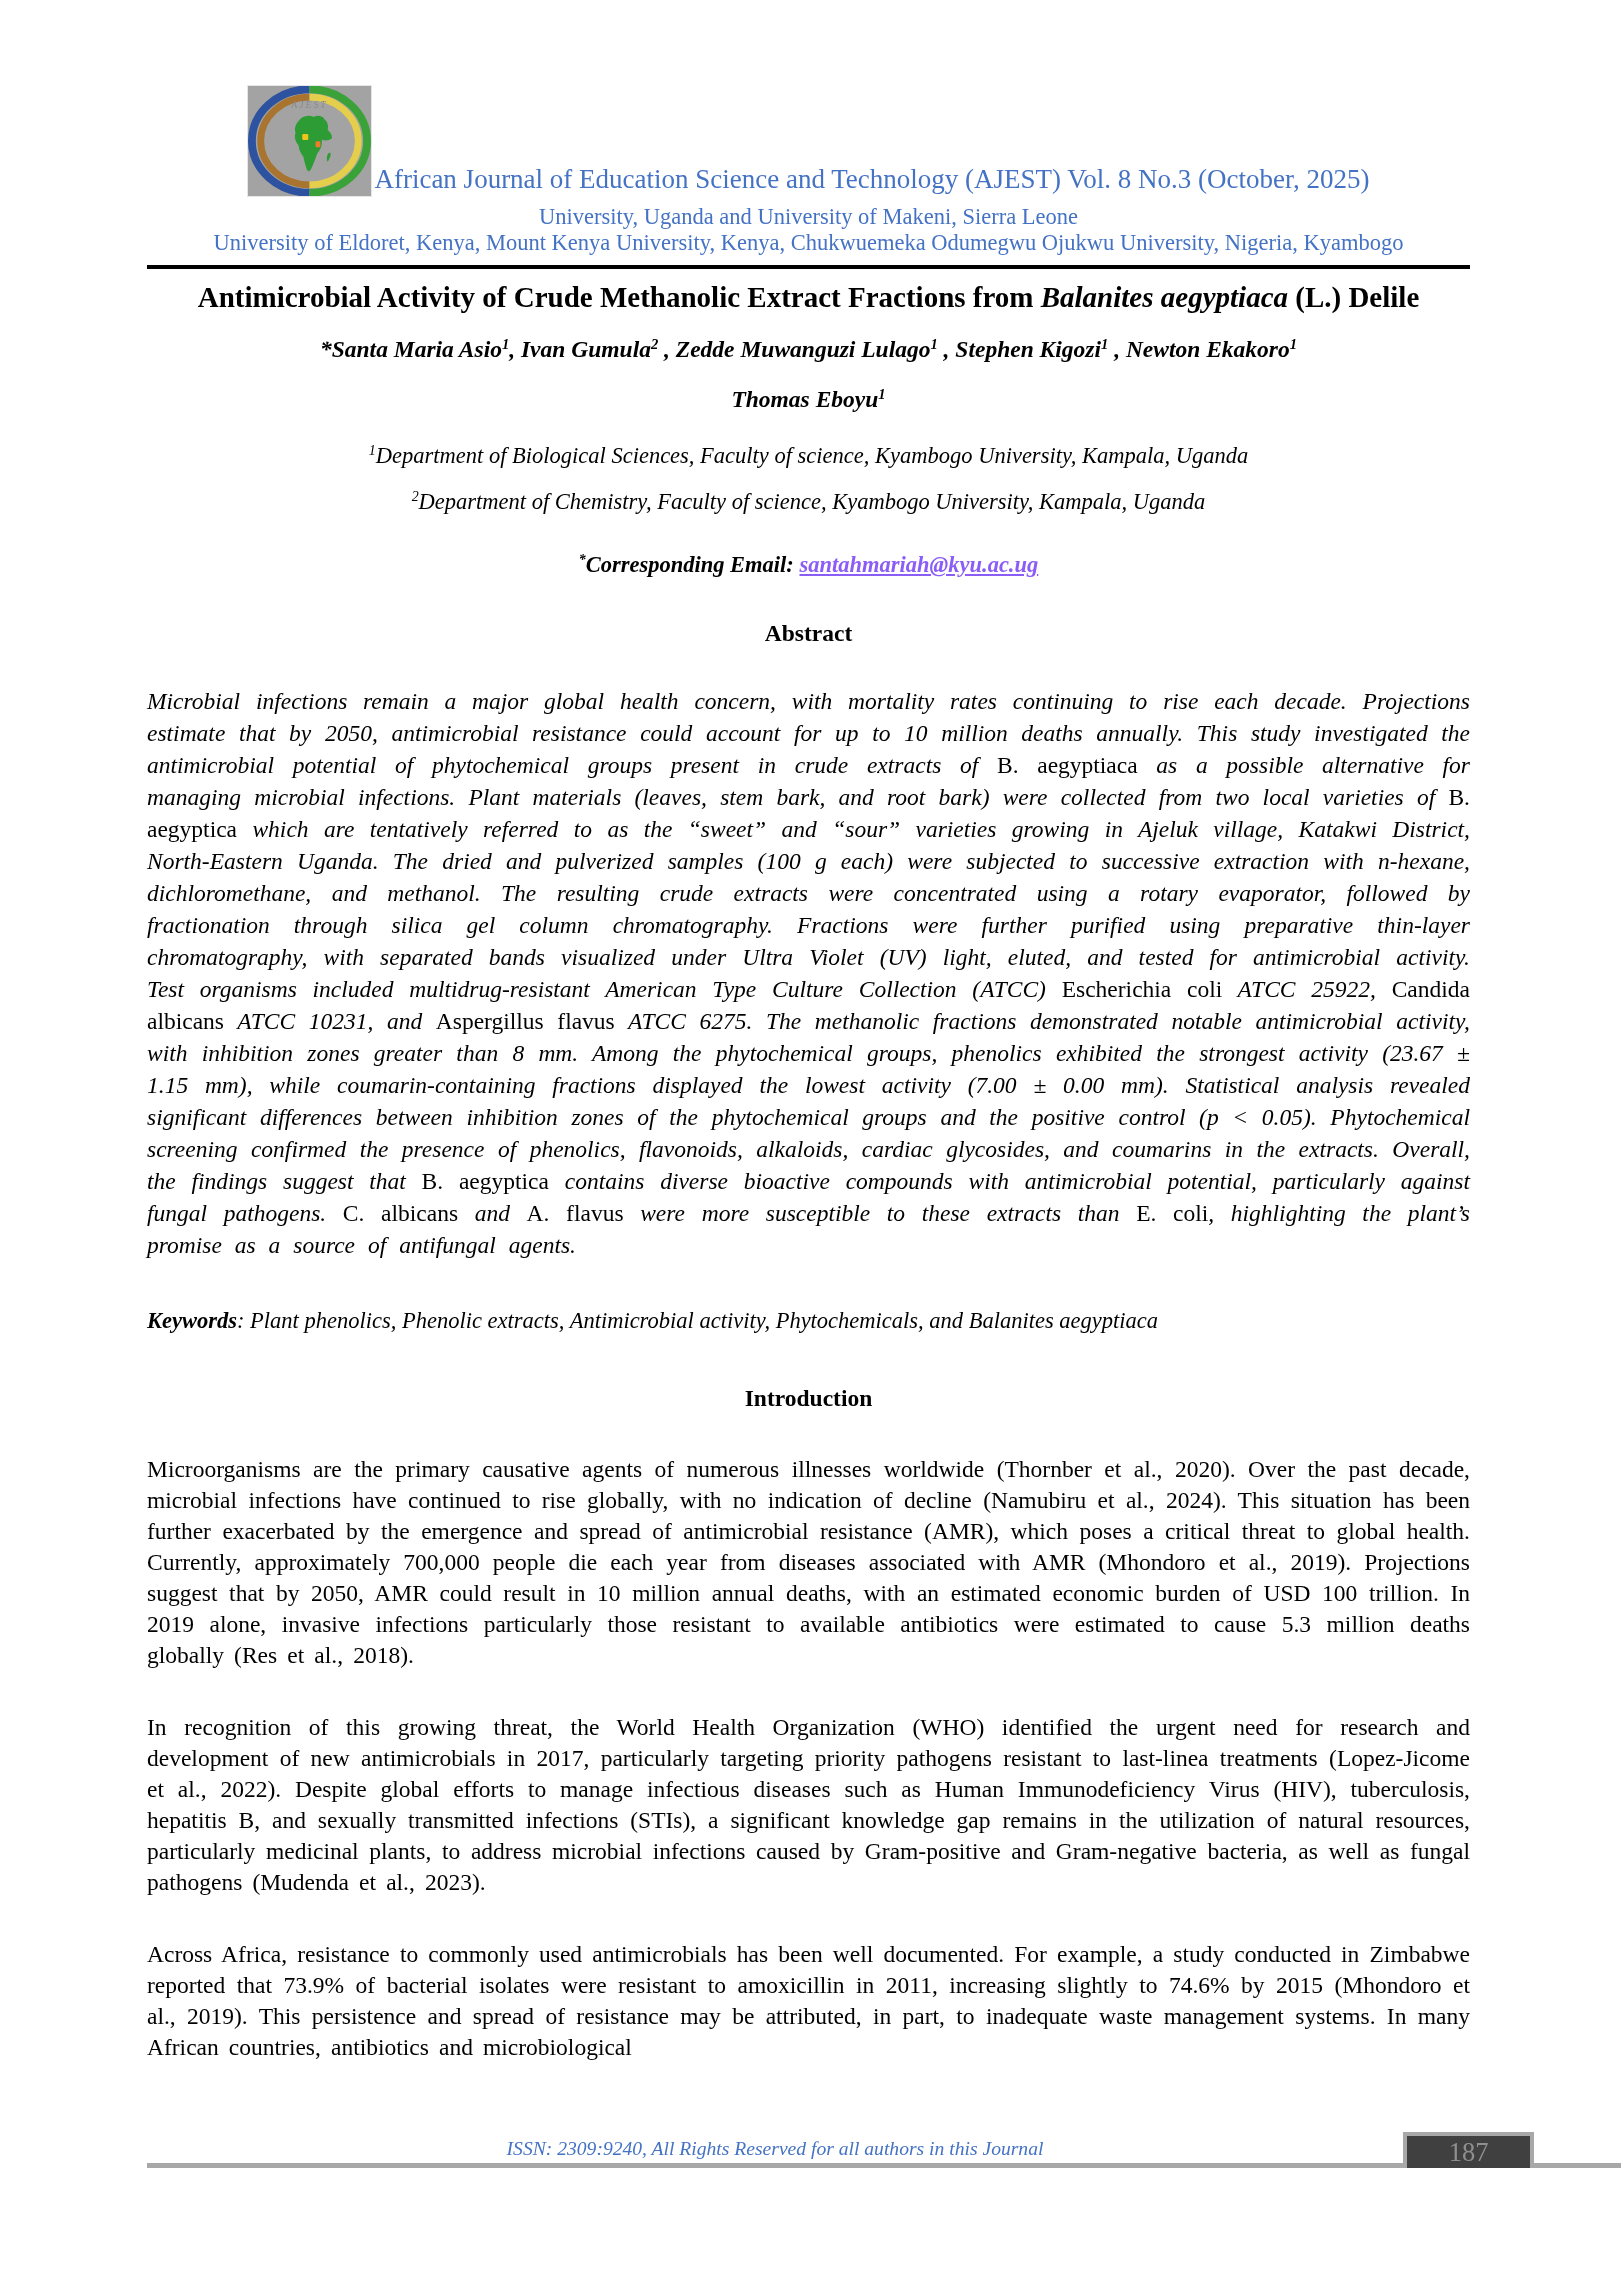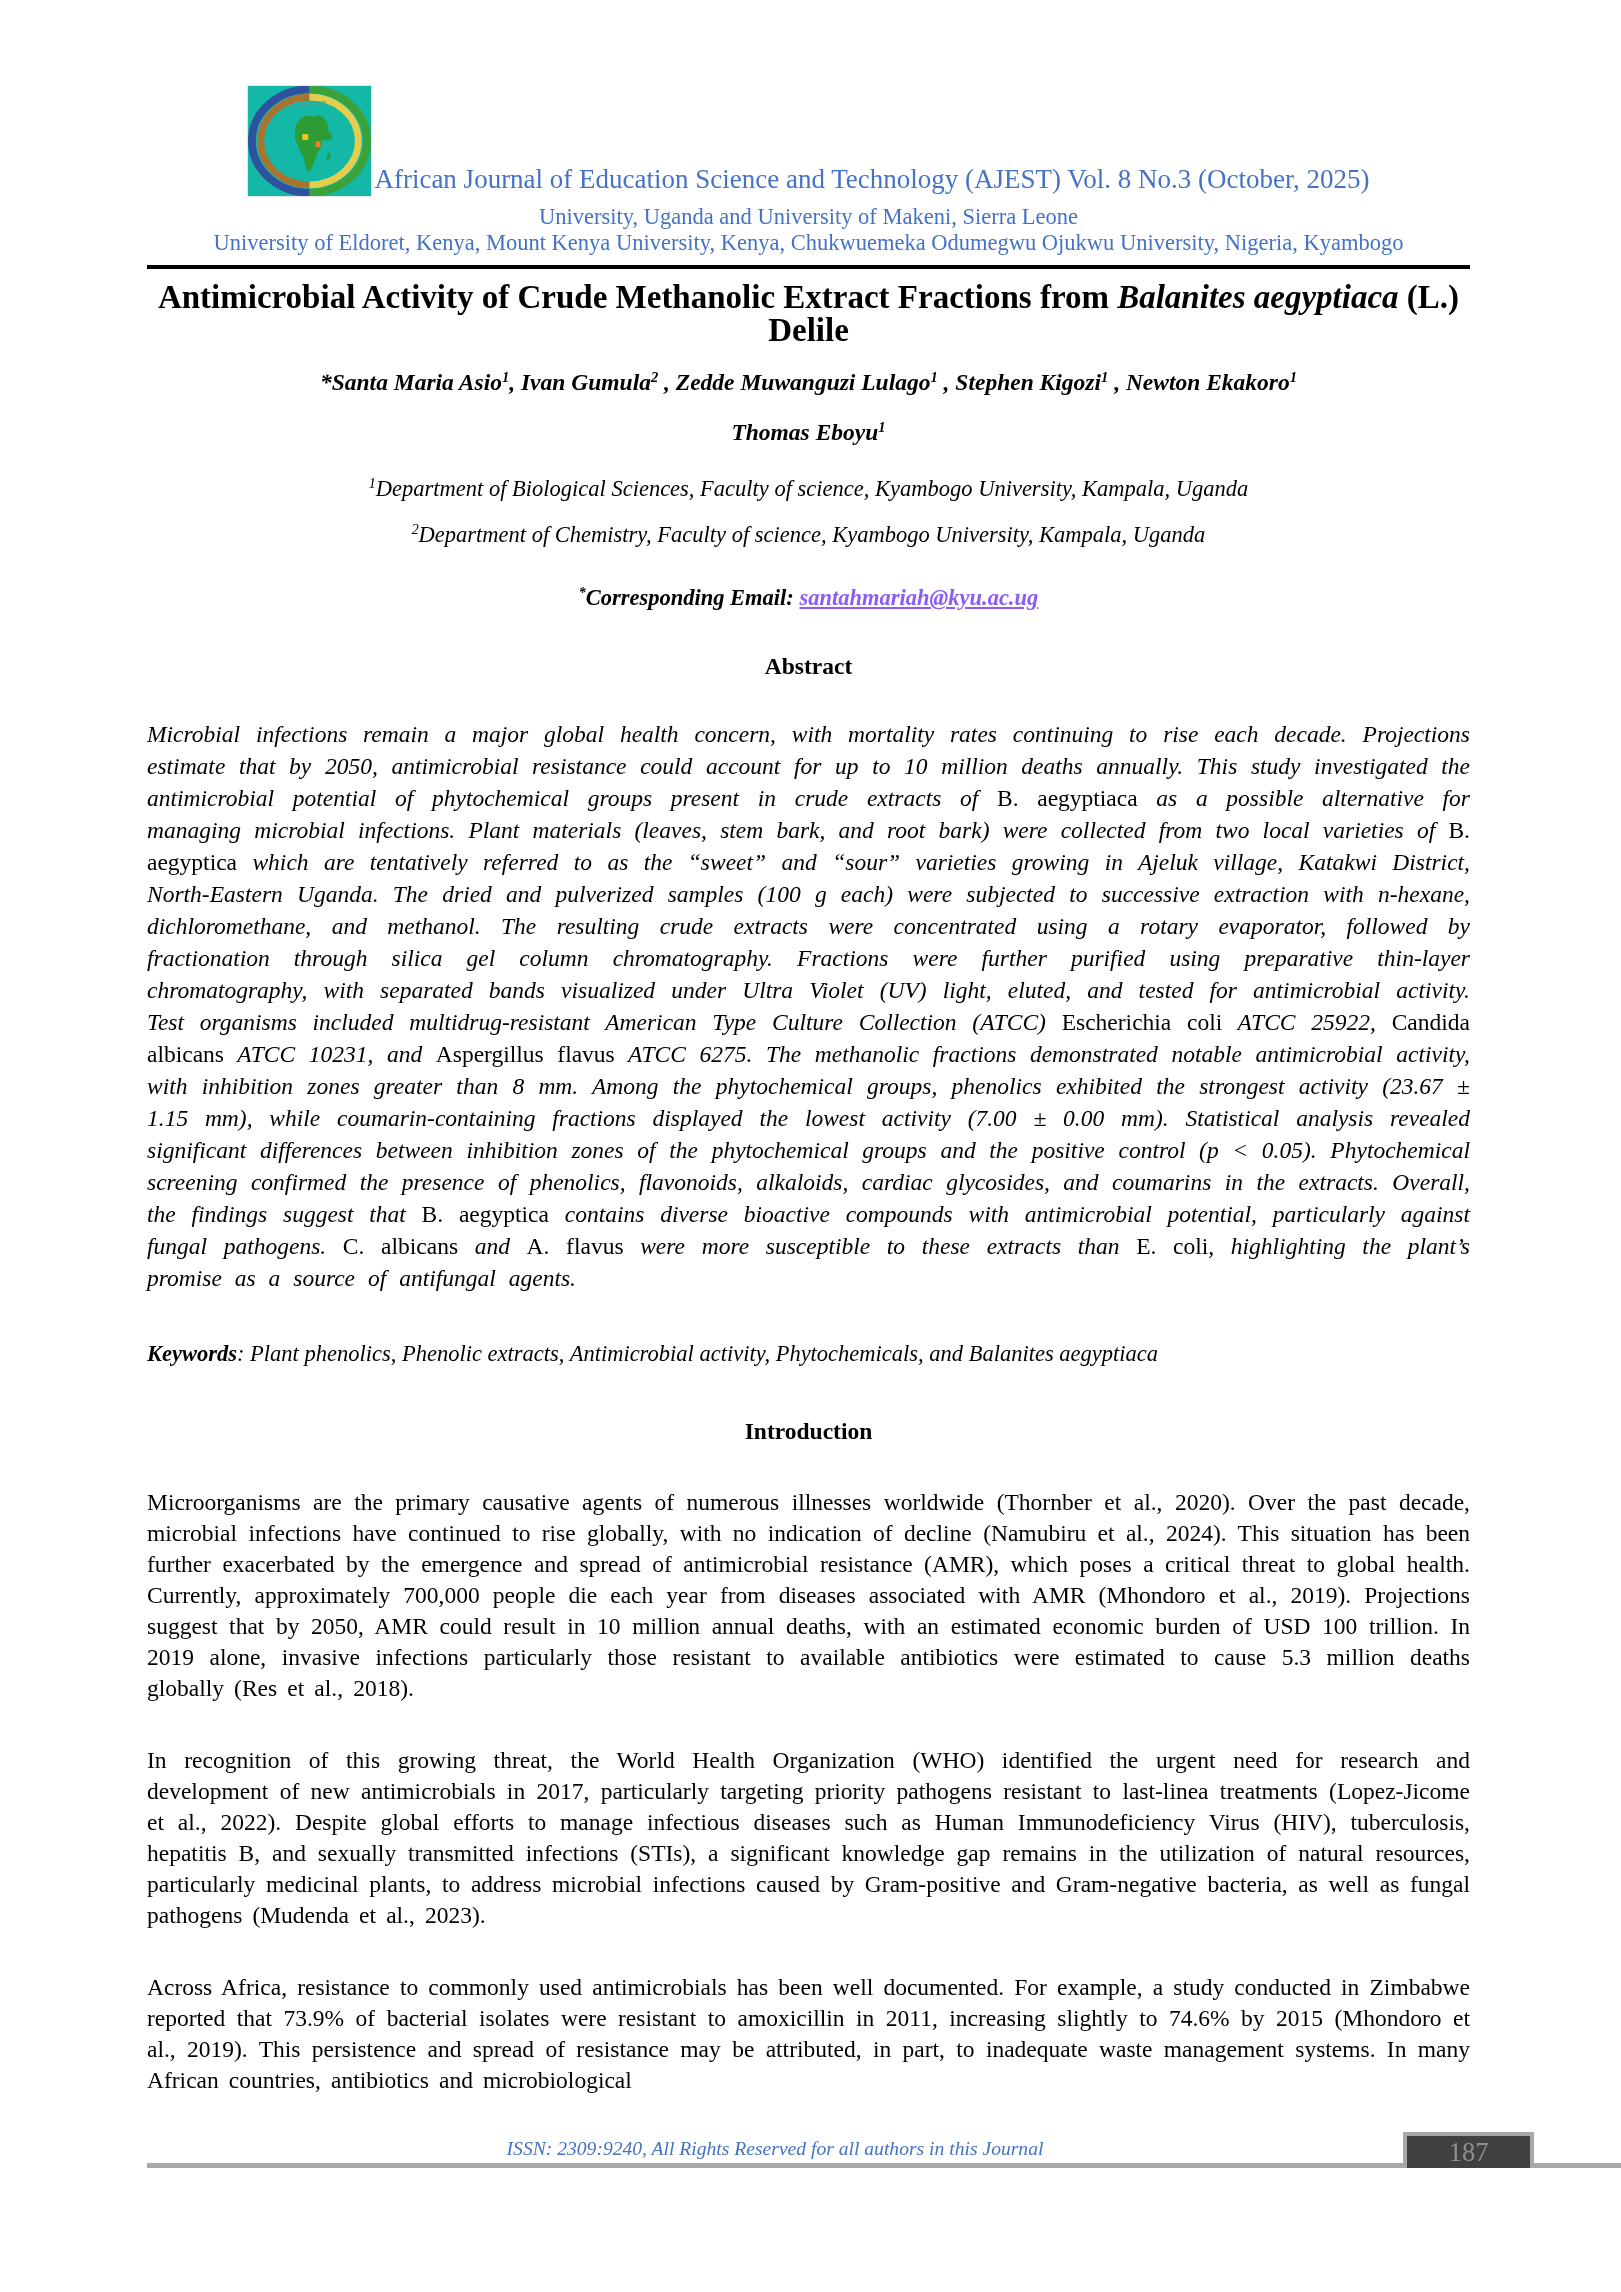--- a/index.html
+++ b/index.html
@@ -4,27 +4,27 @@
 <style>
   html,body{margin:0;padding:0;}
   body{
     width:1621px;height:2293px;position:relative;background:#ffffff;
     font-family:"Liberation Serif","DejaVu Serif",serif;color:#000;overflow:hidden;
   }
   .page{width:1323px;padding:86px 151px 0 147px;}
 
   
   .header-top{display:flex;justify-content:center;align-items:flex-end;margin-bottom:7.8px;}
-  .logo-box{width:123px;height:110px;flex:0 0 auto;background:#14b8a6;outline:1px solid #e6e6e6;}
+  .logo-box{width:123px;height:110px;flex:0 0 auto;background:#a3a3a3;outline:1px solid #e6e6e6;}
   .journal-line{color:#4472C4;font-size:27px;line-height:25.5px;padding:0 0 3.9px 3.9px;white-space:nowrap;}
   .affil-line{color:#4472C4;font-size:22.5px;line-height:26.5px;text-align:center;}
   .header-rule{height:4.9px;background:#000;margin-top:7.8px;}
 
   
-  .title{font-size:33px;font-weight:bold;text-align:center;margin:11.8px 0 0;line-height:33px;}
+  .title{font-size:29px;font-weight:bold;text-align:center;margin:11.8px 0 0;line-height:33px;}
   .authors{font-size:23.5px;font-weight:bold;font-style:italic;text-align:center;line-height:29px;}
   .authors.l1{margin-top:16px;}
   .authors.l2{margin-top:15.7px;}
   .affiliation{font-size:22.5px;font-style:italic;text-align:center;line-height:27.4px;}
   .affiliation.a1{margin-top:23.5px;}
   .affiliation.a2{margin-top:13.7px;}
   .corresponding{font-size:22.5px;font-weight:bold;font-style:italic;text-align:center;margin-top:37px;}
   .email{color:#8b5cf6;text-decoration:underline;cursor:pointer;}
 
   

